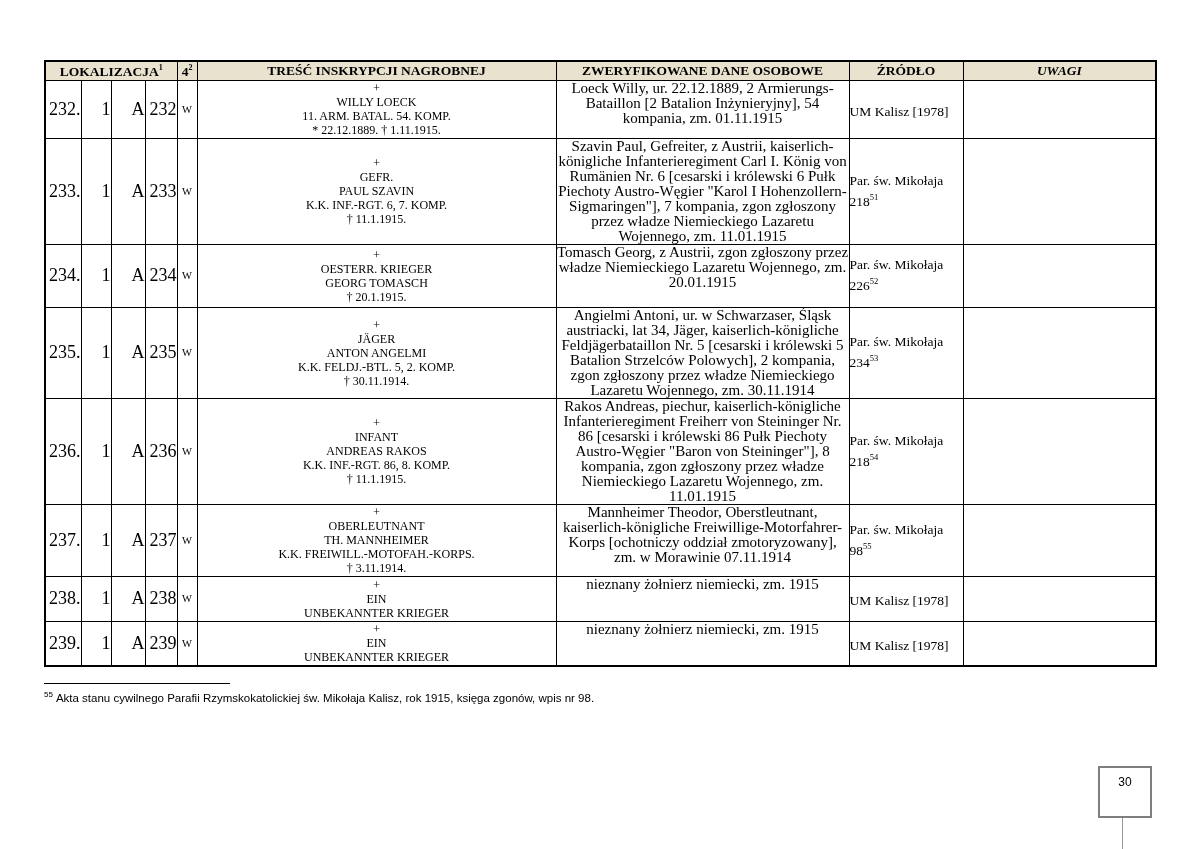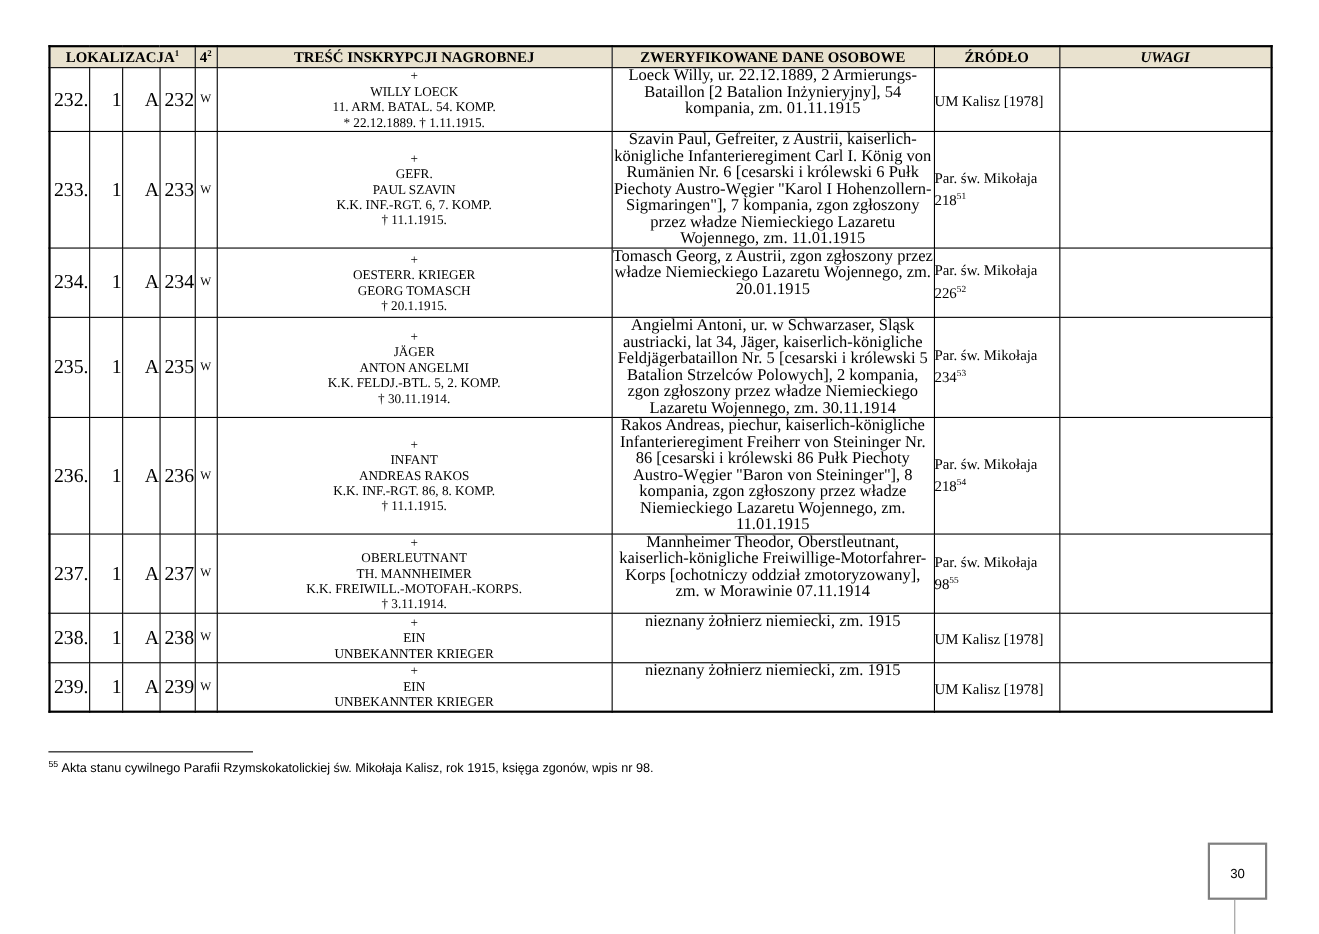--- a/index.html
+++ b/index.html
@@ -5,21 +5,21 @@
   :root { --header-bg: #e9e2cf; --line-gray: #9a9a9a; --box-gray: #7f7f7f; }
   * { box-sizing: border-box; }
   html, body { margin: 0; padding: 0; }
   body {
     width: 1199px; height: 849px; background: #ffffff; overflow: hidden;
     position: relative; font-family: "Liberation Serif", "DejaVu Serif", serif;
     color: #000;
   }
   
   table.register {
-    position: absolute; left: 44px; top: 41px; width: 1111px;
+    position: absolute; left: 44px; top: 60px; width: 1111px;
     border-collapse: collapse; table-layout: fixed;
     font-size: 13px;
   }
   table.register td, table.register th {
     border: 1px solid #000; padding: 0; overflow: hidden;
   }
   table.register { border: 2px solid #000; }
   th.hdr {
     background: var(--header-bg); font-weight: bold; font-size: 13.5px;
     text-align: center; vertical-align: middle; height: 19px; padding: 1px 2px;
@@ -55,21 +55,21 @@
     font-family: "Liberation Sans", "DejaVu Sans", sans-serif;
     font-size: 11.5px; line-height: 15.2px;
   }
   .footnote sup { font-size: 8px; margin-right: 3px; }
   
   .page-box {
     position: absolute; left: 1098px; top: 766px; width: 54px; height: 52px;
     border: 2px solid var(--box-gray); background: #fff;
     display: flex; align-items: flex-start; justify-content: center;
     font-family: "Liberation Sans", "DejaVu Sans", sans-serif;
-    font-size: 12px; padding-top: 19px;
+    font-size: 12px; padding-top: 7px;
   }
   .page-box-stem {
     position: absolute; left: 1122px; top: 818px; width: 1px; height: 31px;
     background: var(--line-gray);
   }
 </style>
 </head>
 <body>
 
 <table class="register">

